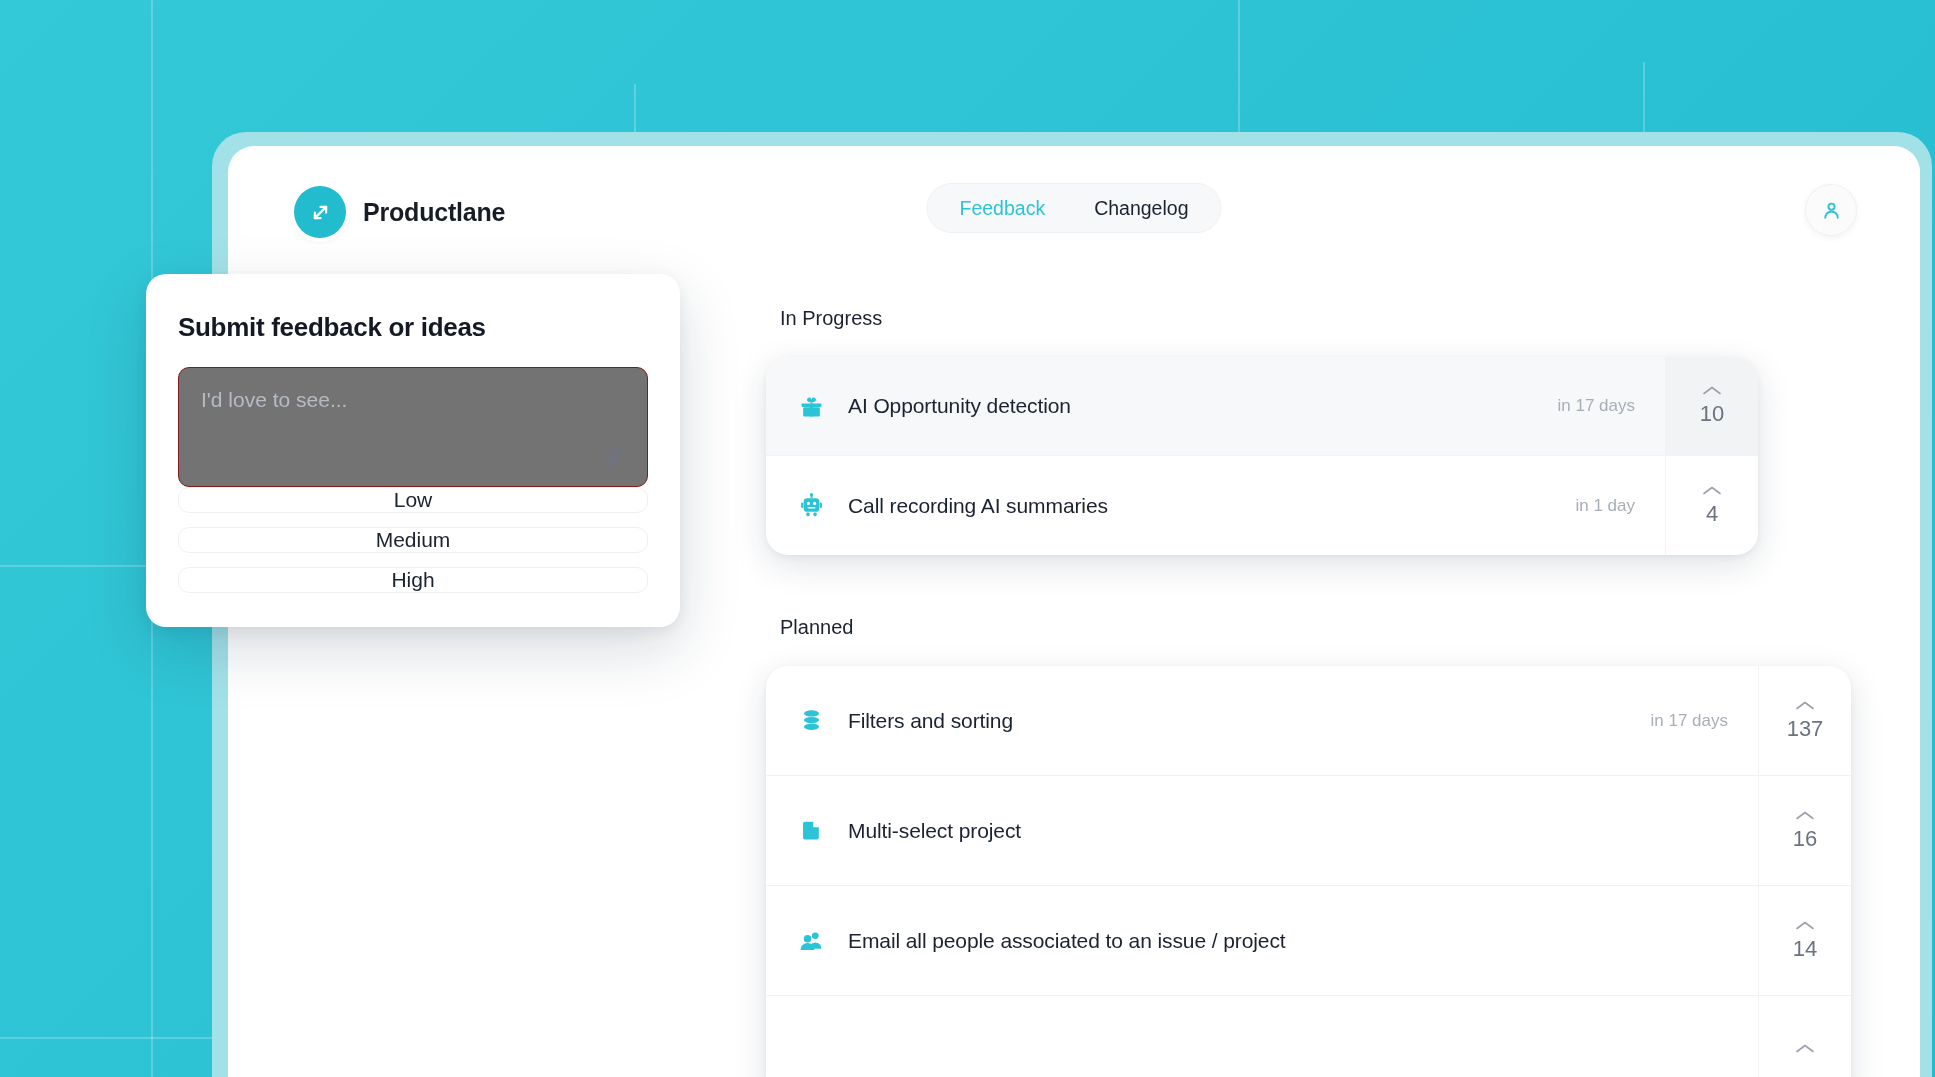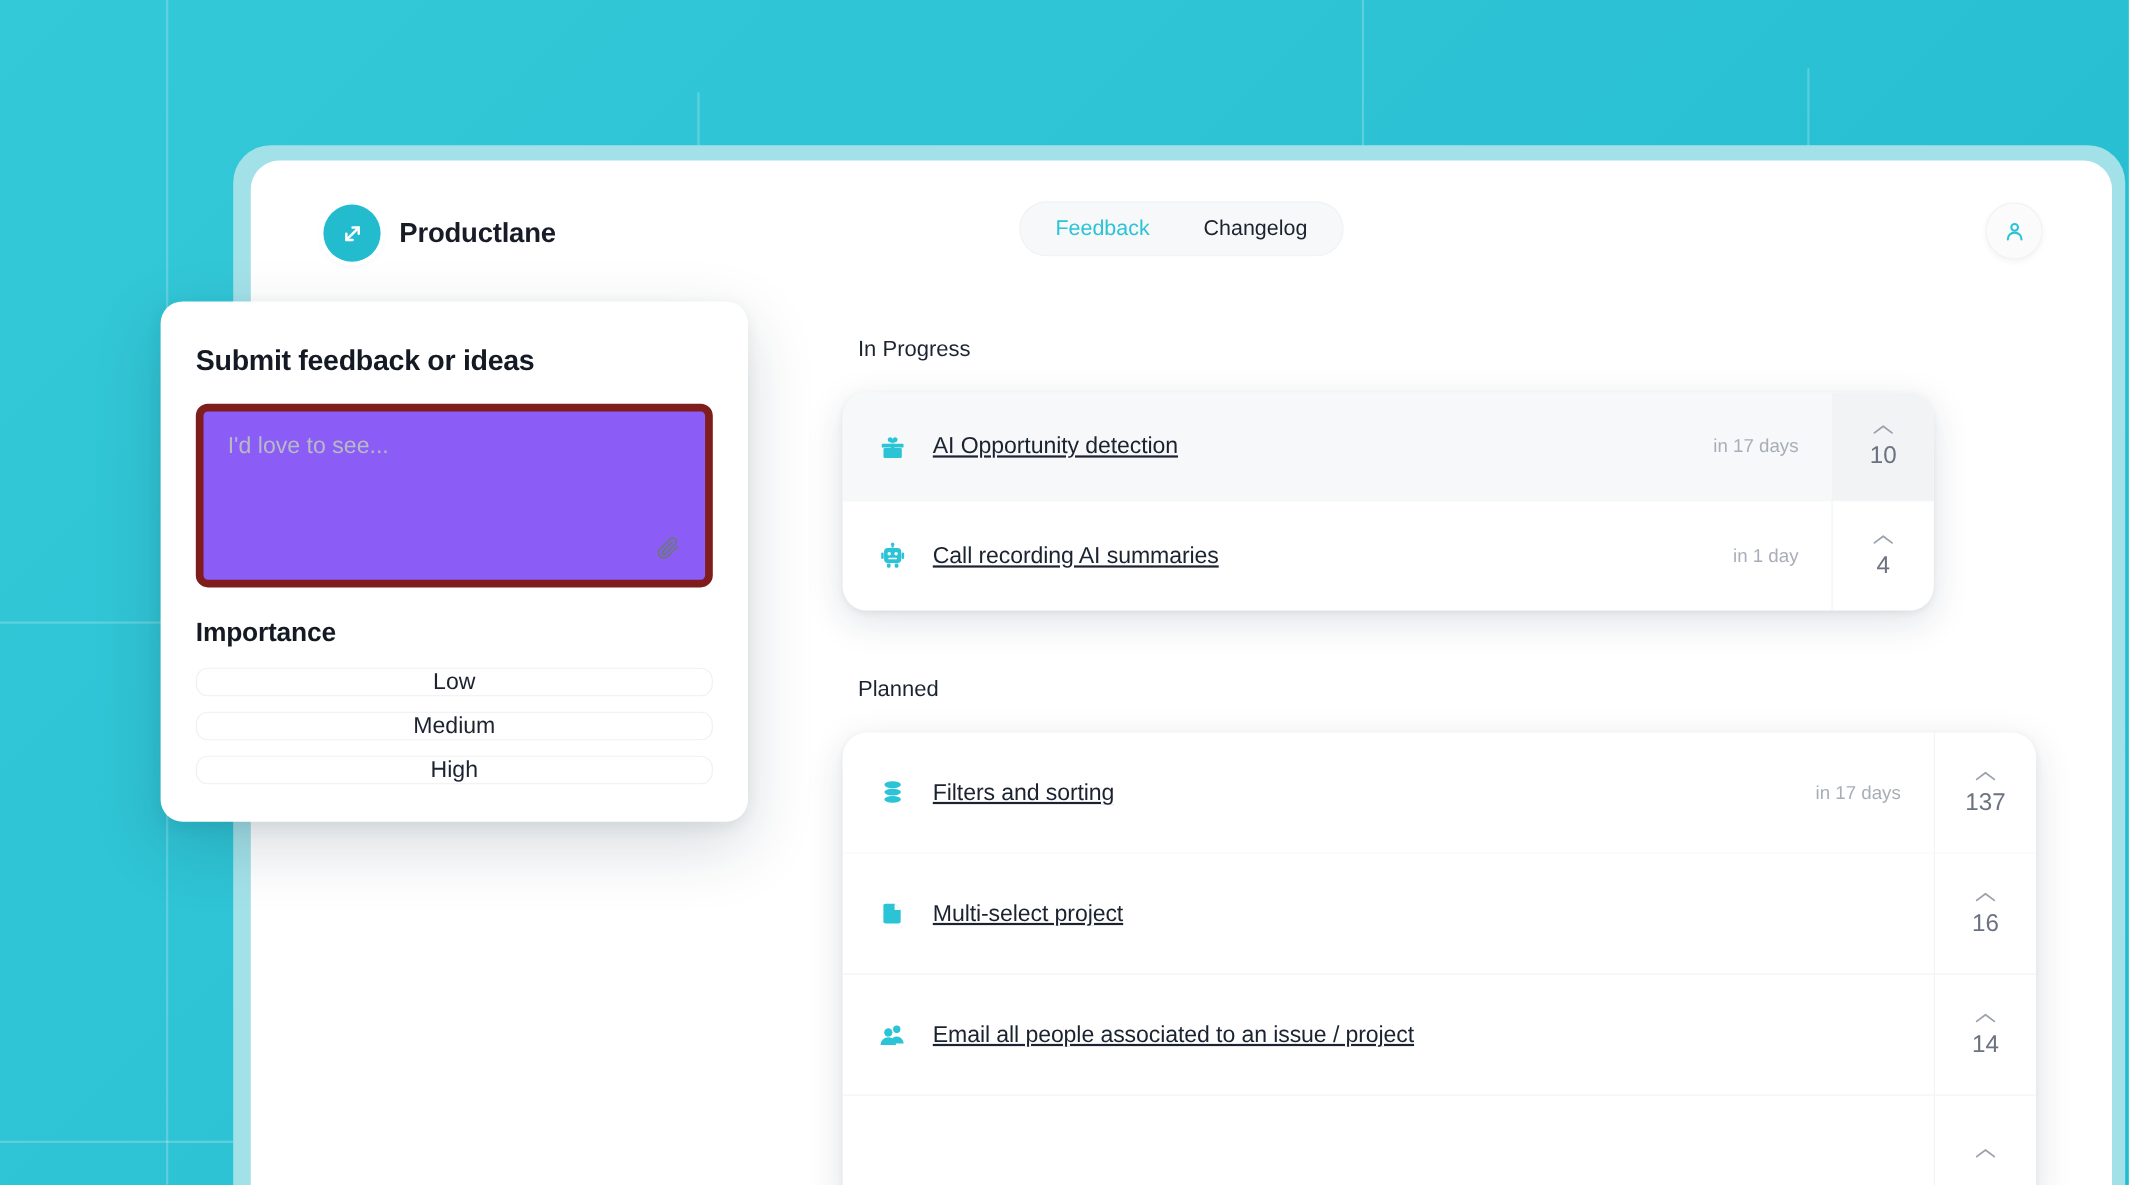--- a/index.html
+++ b/index.html
@@ -110,21 +110,21 @@
   .row.hovered .row-votes { background:#F2F3F5; }
   #card-in-progress .row:first-child { border-radius:22px 22px 0 0; }
   #card-in-progress .row:first-child .row-votes { border-radius:0 22px 0 0; }
   #card-planned .row:first-child { border-radius:22px 22px 0 0; }
 
   .row-main {
     flex:1; display:flex; align-items:center;
     padding:0 30px 0 32px; gap:24px;
   }
   .row-icon { width:26px; height:26px; flex:0 0 26px; display:flex; align-items:center; justify-content:center; }
-  .row-title { flex:1; font-size:21px; color:#1B2230; font-weight:400; letter-spacing:-.1px;text-decoration:underline; }
+  .row-title { flex:1; font-size:21px; color:#1B2230; font-weight:400; letter-spacing:-.1px; }
   .row-eta { font-size:17px; color:#A8AEB8; font-weight:400; white-space:nowrap; }
 
   .row-votes {
     width:93px; flex:0 0 93px;
     border-left:1px solid #F1F2F4;
     display:flex; flex-direction:column;
     align-items:center; justify-content:center; gap:5px;
     cursor:pointer;
   }
   .vote-count { font-size:22px; color:#6B7280; font-weight:400; }
@@ -138,24 +138,24 @@
     border-radius:20px;
     padding:38px 32px 34px 32px;
     box-shadow:0 22px 60px rgba(15,40,60,.17), 0 4px 14px rgba(15,40,60,.07);
   }
   #feedback-title {
     font-size:26px; font-weight:700; color:#141A24;
     letter-spacing:-.3px; margin-bottom:24px;
   }
   #feedback-textarea-wrap {
     position:relative;
-    height:167px;
-    border:7px solid #7f1d1d;
+    height:120px;
+    border:1px solid #7f1d1d;
     border-radius:11px;
-    background:#8b5cf6;
+    background:#737373;
   }
   #feedback-textarea {
     width:100%; height:100%;
     border:none; outline:none; resize:none; background:transparent;
     padding:20px 22px;
     font-family:"Liberation Sans", sans-serif;
     font-size:21px; color:#1B2230;
   }
   #feedback-textarea::placeholder { color:#B6BBC3; }
   #attach-btn {
@@ -380,21 +380,20 @@
 
   <div id="feedback-textarea-wrap">
     <textarea id="feedback-textarea" placeholder="I'd love to see..." style=""></textarea>
     <div id="attach-btn">
       <svg width="25" height="25" viewBox="0 0 24 24" fill="none" stroke="#6E7682" stroke-width="1.7" stroke-linecap="round" stroke-linejoin="round">
         <path d="M20 11.5 L11.3 20.2 a4.6 4.6 0 0 1-6.5-6.5 L13.6 4.9 a3.1 3.1 0 0 1 4.4 4.4 L9.3 18 a1.55 1.55 0 0 1-2.2-2.2 L15 7.9"></path>
       </svg>
     </div>
   </div>
 
-  <div id="importance-label">Importance</div>
 
   <div id="importance-options">
     <button class="importance-btn">Low</button>
     <button class="importance-btn">Medium</button>
     <button class="importance-btn">High</button>
   </div>
 
 
 </div>
 

